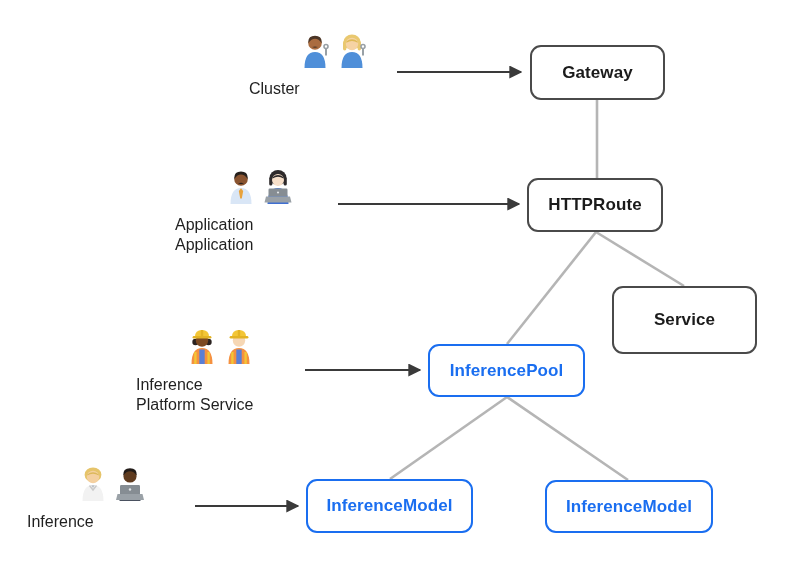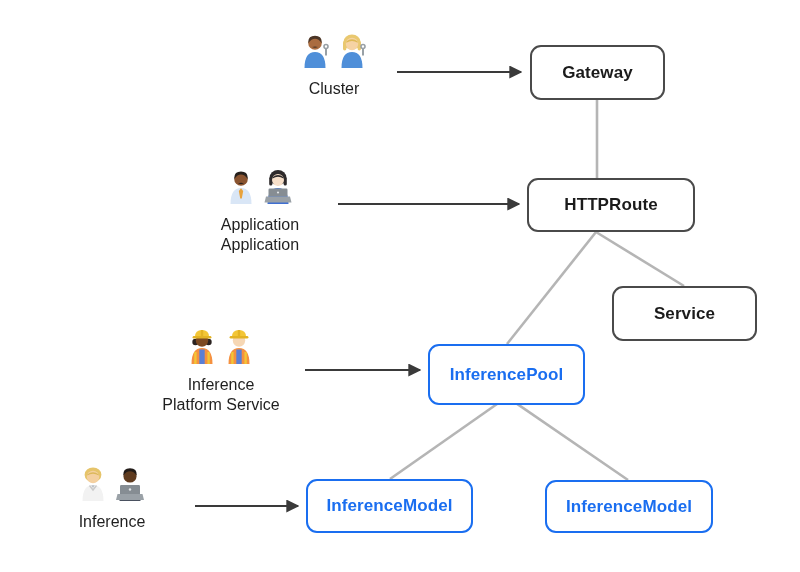--- a/index.html
+++ b/index.html
@@ -12,21 +12,21 @@
   .wires line.actor{stroke:#3a3a3a;stroke-width:2.2;}
   .node{
     position:absolute;display:flex;align-items:center;justify-content:center;
     background:#ffffff;border-radius:11px;box-sizing:border-box;
     font-weight:bold;font-size:17px;letter-spacing:.1px;
   }
   .node.dark{border:2.5px solid #4a4a4a;color:#1b1b1b;}
   .node.blue{border:2.5px solid #1a6ef0;color:#1a6ef0;}
   .persona{
     position:absolute;margin:0;transform:translateX(-50%);
-    text-align:center;width:170px;
+    text-align:left;width:170px;
   }
   .persona .duo{display:block;margin:0 auto;}
   .plabel{margin-top:9px;font-size:16px;line-height:20px;color:#1f1f1f;}
   .plabel span{display:block;white-space:nowrap;}
 </style>
 </head>
 <body>
 
 <div class="stage">
 
@@ -47,27 +47,27 @@
       <line class="actor" x1="397" y1="72" x2="521" y2="72" marker-end="url(#ah)"></line>
       <line class="actor" x1="338" y1="204" x2="519" y2="204" marker-end="url(#ah)"></line>
       <line class="actor" x1="305" y1="370" x2="420" y2="370" marker-end="url(#ah)"></line>
       <line class="actor" x1="195" y1="506" x2="298" y2="506" marker-end="url(#ah)"></line>
     </g>
   </svg>
 
   <div class="node dark" style="left:530px;top:45px;width:135px;height:55px">
     <span>Gateway</span>
   </div>
-  <div class="node dark" style="left:527px;top:178px;width:168px;height:54px">
+  <div class="node dark" style="left:527px;top:178px;width:136px;height:54px">
     <span>HTTPRoute</span>
   </div>
-  <div class="node dark" style="left:612px;top:286px;width:145px;height:55px">
+  <div class="node dark" style="left:612px;top:286px;width:145px;height:68px">
     <span>Service</span>
   </div>
-  <div class="node blue" style="left:428px;top:344px;width:157px;height:61px">
+  <div class="node blue" style="left:428px;top:344px;width:157px;height:53px">
     <span>InferencePool</span>
   </div>
   <div class="node blue" style="left:306px;top:479px;width:167px;height:54px">
     <span>InferenceModel</span>
   </div>
   <div class="node blue" style="left:545px;top:480px;width:168px;height:53px">
     <span>InferenceModel</span>
   </div>
 
   <figure class="persona" style="left:334px;top:30px">

